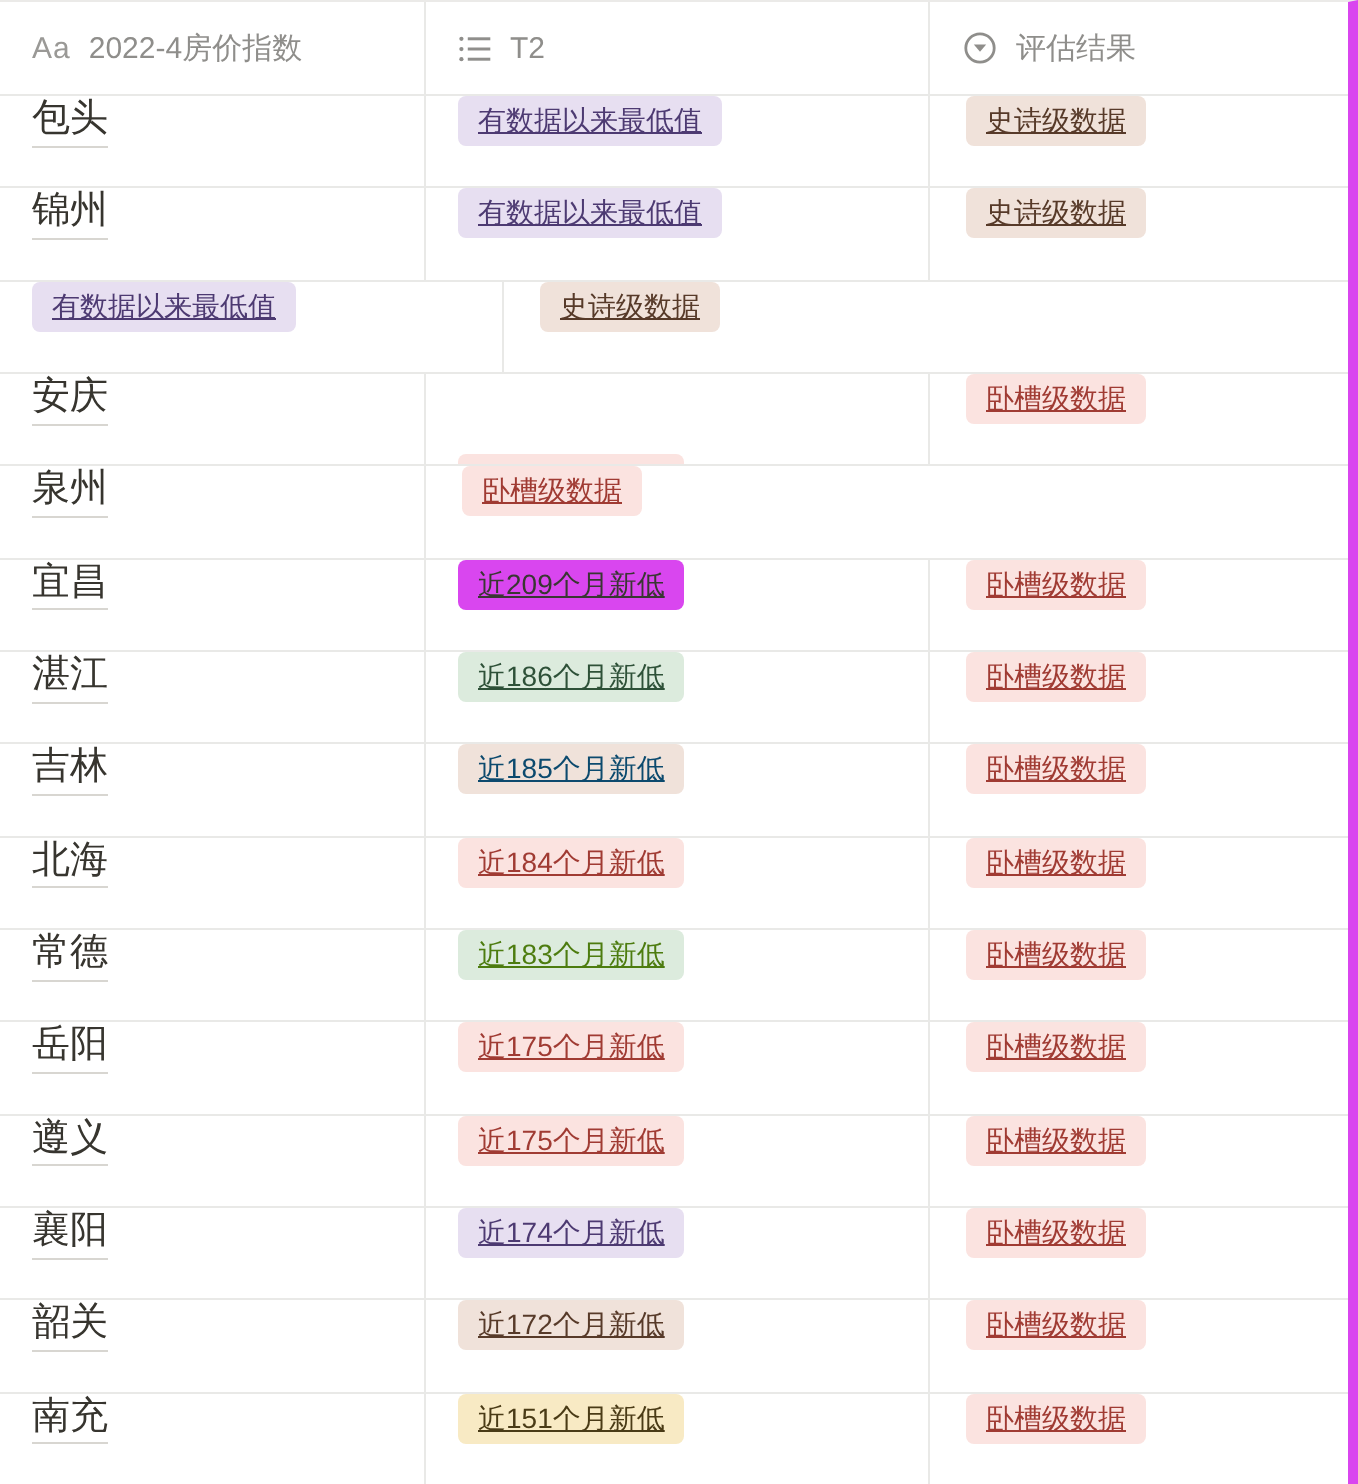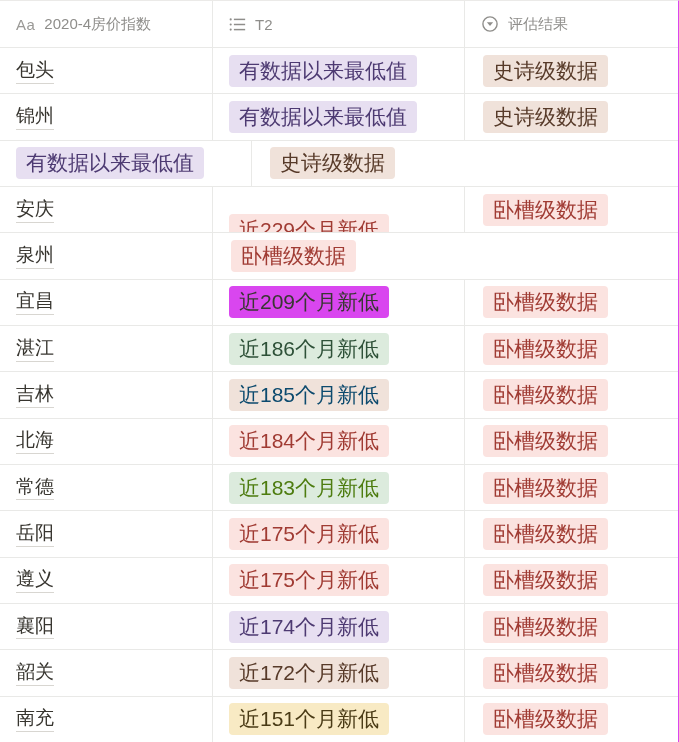--- a/index.html
+++ b/index.html
@@ -10,21 +10,21 @@
     height: 742px;
     overflow: hidden;
     font-family: "Liberation Sans", "DejaVu Sans", sans-serif;
     color: #37352F;
   }
   .table {
     width: 679px;
     height: 742px;
     box-sizing: border-box;
     border-top: 1px solid #EBEAE8;
-    border-right: 1px solid #d946ef;
+    border-right: 5px solid #d946ef;
     background: #fff;
   }
   .header-row {
     display: flex;
     height: 47px;
     box-sizing: border-box;
     border-bottom: 1px solid #E9E9E7;
     color: #8F8E8B;
     font-size: 15px;
   }
@@ -47,56 +47,57 @@
     color: #9A9996;
   }
   .row {
     display: flex;
     height: 46.33px;
     box-sizing: border-box;
     border-bottom: 1px solid #E9E9E7;
   }
   .cell {
     display: flex;
-    align-items: center;
+    align-items: flex-start;
     padding-left: 16px;
     box-sizing: border-box;
     overflow: hidden;
     white-space: nowrap;
   }
   .cell.col3 { padding-left: 18px; }
   .city {
     font-size: 19px;
     color: #37352F;
     border-bottom: 1px solid #D8D6D1;
     padding-bottom: 1px;
     line-height: 1.25;
     cursor: pointer;
   }
   .tag {
     display: inline-flex;
     align-items: center;
-    font-size: 21px;
+    font-size: 14px;
     line-height: 1;
     padding: 5px 10px 6px 10px;
     border-radius: 4px;
     white-space: nowrap;
     cursor: pointer;
+    text-decoration: underline;
   }
   .hicon { display: inline-flex; flex: none; }
 </style>
 </head>
 <body>
 
 <div class="table">
 
   <div class="header-row">
     <div class="hcell col1">
       <span class="aa-glyph">Aa</span>
-      <span>2020-4房价指数</span>
+      <span>2022-4房价指数</span>
     </div>
     <div class="hcell col2">
       <span class="hicon">
         <svg width="17" height="17" viewBox="0 0 16 16">
           <circle cx="1.6" cy="3.2" r="1" fill="#8F8E8B"></circle>
           <rect x="4.6" y="2.5" width="10.6" height="1.4" fill="#8F8E8B"></rect>
           <circle cx="1.6" cy="8" r="1" fill="#8F8E8B"></circle>
           <rect x="4.6" y="7.3" width="10.6" height="1.4" fill="#8F8E8B"></rect>
           <circle cx="1.6" cy="12.8" r="1" fill="#8F8E8B"></circle>
           <rect x="4.6" y="12.1" width="10.6" height="1.4" fill="#8F8E8B"></rect>

